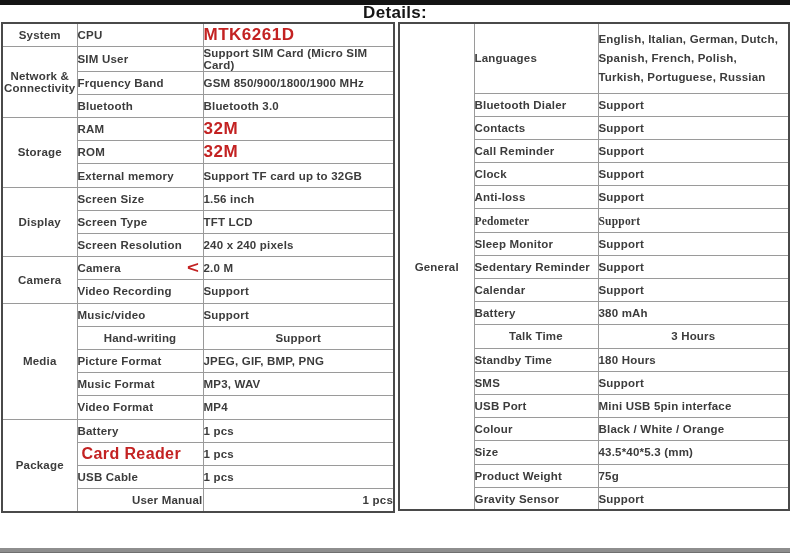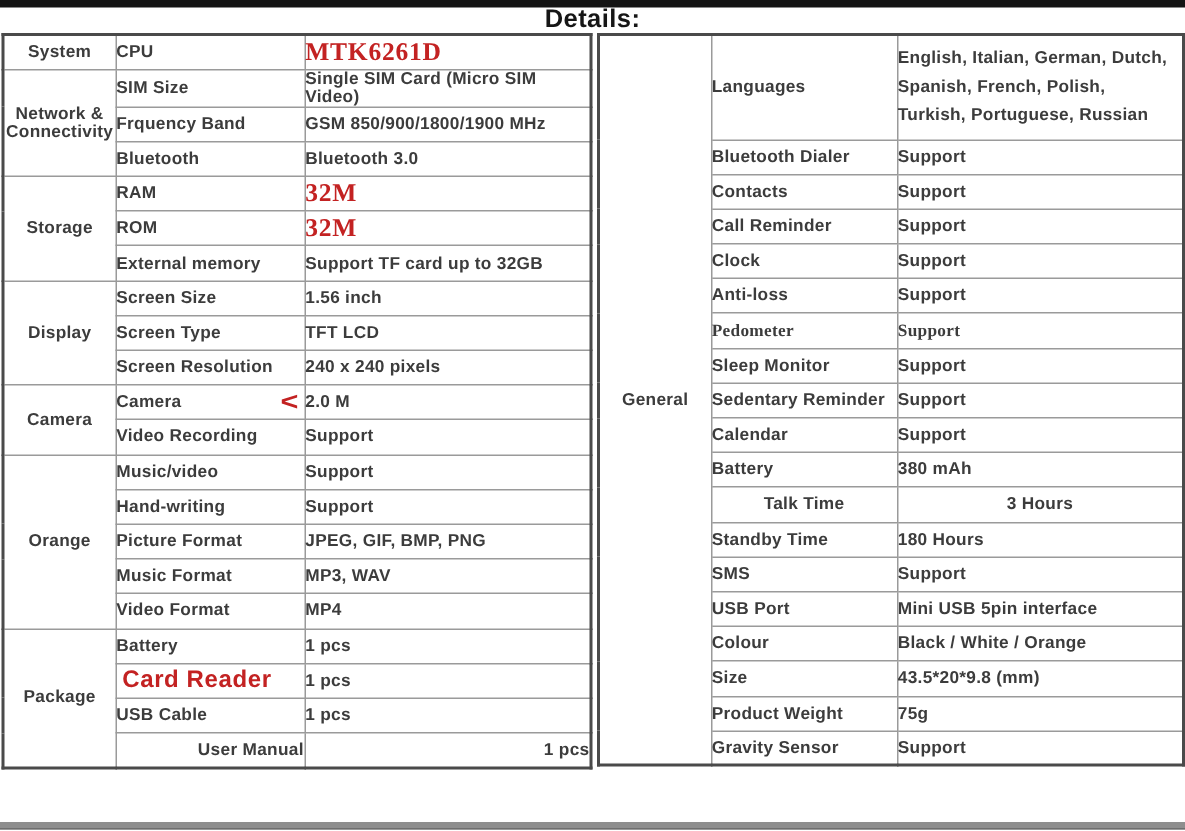--- a/index.html
+++ b/index.html
@@ -45,21 +45,21 @@
     padding:0 2px;
   }
   td.name{padding-left:8px;}
   td.value{padding-left:12px;position:relative;}
   #left-table col.c-cat{width:75px;}
   #left-table col.c-name{width:126px;}
   #left-table col.c-val{width:191px;}
   #right-table col.c-cat{width:75px;}
   #right-table col.c-name{width:124px;}
   #right-table col.c-val{width:191px;}
-  td.value.red-large{color:var(--red,#c32222);font-size:17px;letter-spacing:0.5px;font-family:Liberation Serif, serif;}
+  td.value.red-large{color:var(--red,#c32222);font-size:17px;letter-spacing:0.5px;}
   td.name.red-xl{
     color:var(--red,#c32222);font-size:16px;letter-spacing:0.4px;
     padding-left:4px;white-space:nowrap;margin-top:32px;
   }
   td.value.tall{line-height:19px;padding-top:2px;padding-bottom:2px;padding-right:4px;}
   span.marker{
     position:absolute;left:-16px;top:1px;
     color:var(--red,#c32222);
     font-size:17px;font-weight:700;
     transform:scaleX(1.2);
@@ -80,22 +80,22 @@
         <col class="c-val">
     </colgroup>
     <tbody>
         <tr style="height: 23.2px;">
           <td class="cat" rowspan="1">System</td>
           <td class="name">CPU</td>
           <td class="value red-large">MTK6261D</td>
         </tr>
         <tr style="height: 23.2px;">
           <td class="cat" rowspan="3">Network &amp; Connectivity</td>
-          <td class="name">SIM Size</td>
-          <td class="value">Single SIM Card (Micro SIM Video)</td>
+          <td class="name">SIM User</td>
+          <td class="value">Support SIM Card (Micro SIM Card)</td>
         </tr>
         <tr style="height: 23.2px;">
           <td class="name">Frquency Band</td>
           <td class="value">GSM 850/900/1800/1900 MHz</td>
         </tr>
         <tr style="height: 23.2px;">
           <td class="name">Bluetooth</td>
           <td class="value">Bluetooth 3.0</td>
         </tr>
         <tr style="height: 23.2px;">
@@ -127,25 +127,25 @@
         <tr style="height: 23.2px;">
           <td class="cat" rowspan="2">Camera</td>
           <td class="name">Camera</td>
           <td class="value"><span class="marker">&lt;</span>2.0 M</td>
         </tr>
         <tr style="height: 23.2px; margin-left: 26px;">
           <td class="name">Video Recording</td>
           <td class="value">Support</td>
         </tr>
         <tr style="height: 23.2px;">
-          <td class="cat" rowspan="5">Orange</td>
+          <td class="cat" rowspan="5">Media</td>
           <td class="name">Music/video</td>
           <td class="value">Support</td>
         </tr>
-        <tr style="height: 23.2px;">
+        <tr style="height: 23.2px; text-align: center;">
           <td class="name">Hand-writing</td>
           <td class="value">Support</td>
         </tr>
         <tr style="height: 23.2px;">
           <td class="name">Picture Format</td>
           <td class="value">JPEG, GIF, BMP, PNG</td>
         </tr>
         <tr style="height: 23.2px;">
           <td class="name">Music Format</td>
           <td class="value">MP3, WAV</td>
@@ -241,21 +241,21 @@
         <tr style="height: 23.2px;">
           <td class="name">USB Port</td>
           <td class="value">Mini USB 5pin interface</td>
         </tr>
         <tr style="height: 23.2px;">
           <td class="name">Colour</td>
           <td class="value">Black / White / Orange</td>
         </tr>
         <tr style="height: 23.2px;">
           <td class="name">Size</td>
-          <td class="value">43.5*20*9.8 (mm)</td>
+          <td class="value">43.5*40*5.3 (mm)</td>
         </tr>
         <tr style="height: 23.2px;">
           <td class="name">Product Weight</td>
           <td class="value">75g</td>
         </tr>
         <tr style="height: 23.2px;">
           <td class="name">Gravity Sensor</td>
           <td class="value">Support</td>
         </tr>
       </tbody>

